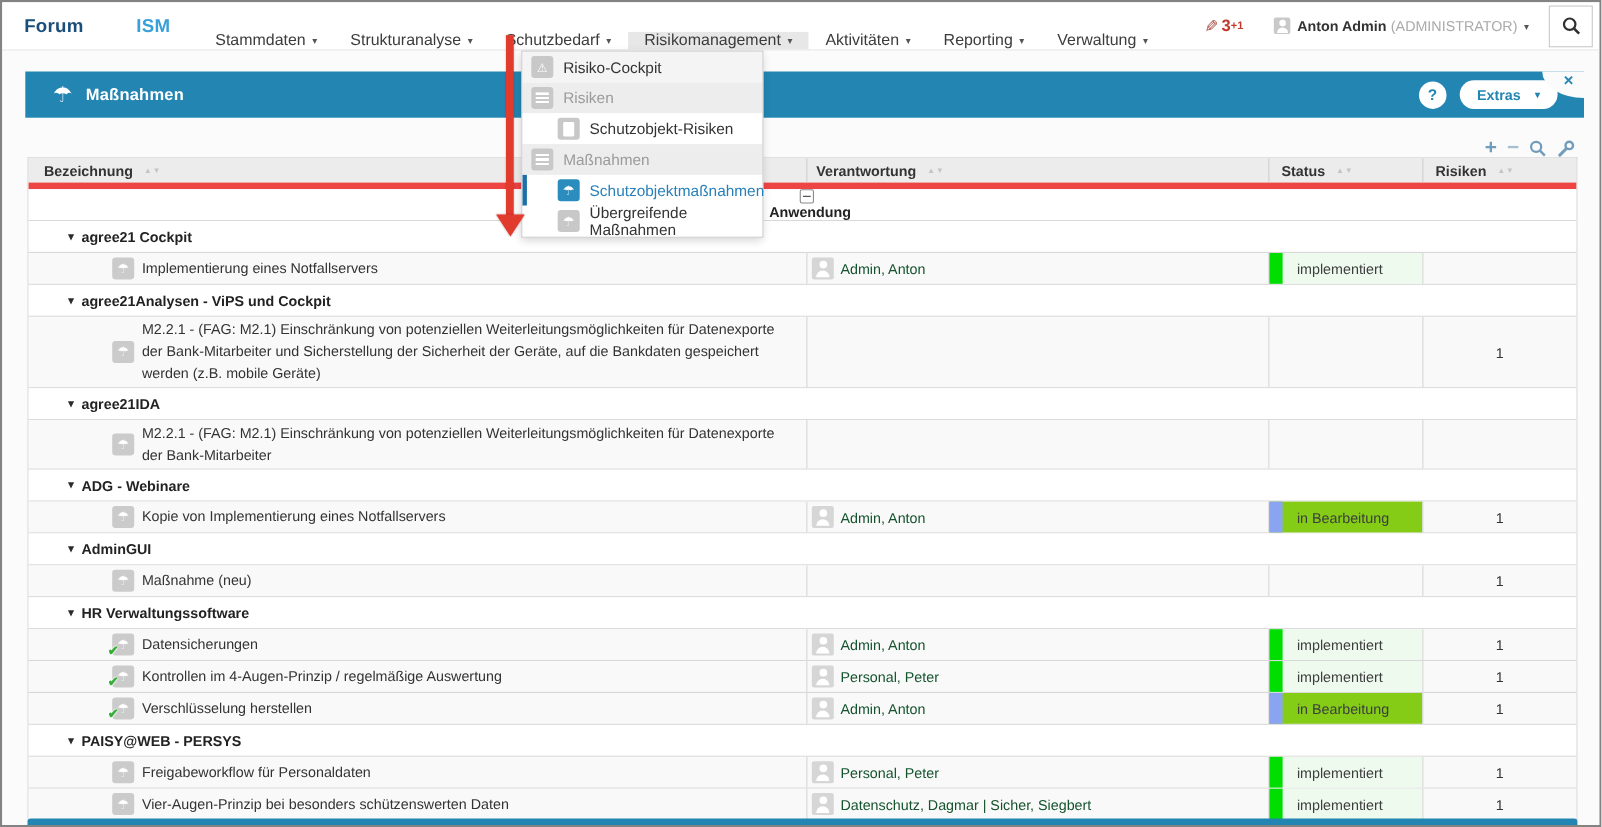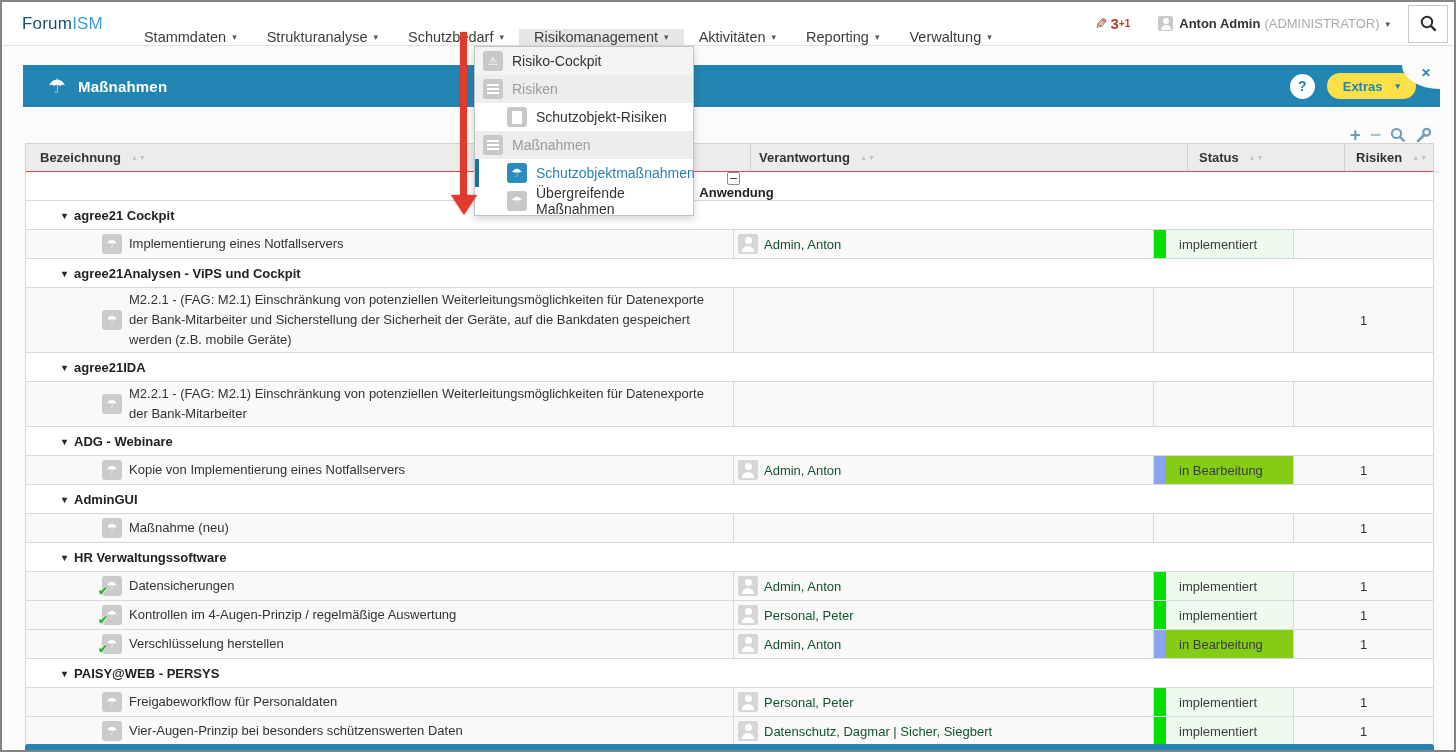--- a/index.html
+++ b/index.html
@@ -3,22 +3,22 @@
 <meta charset="utf-8">
 <style>
   * { margin:0; padding:0; box-sizing:border-box; }
   html,body { width:1456px; height:752px; font-family:"Liberation Sans", sans-serif; }
   .page { position:relative; width:1456px; height:752px; background:#fbfbfb;
           border:2px solid #838383; overflow:hidden; }
 
   
   .navbar { position:relative; height:44px; background:#fff; border-bottom:1px solid #e2e2e2;
             display:flex; align-items:stretch; }
-  .logo { display:flex; align-items:center; font-size:17px; font-weight:normal;
-          margin:0 26px 0 20px; letter-spacing:.2px; }
+  .logo { display:flex; align-items:center; font-size:17px; font-weight:bold;
+          margin:0 26px 0 20px; letter-spacing:.2px;gap:48px; }
   .logo .p1 { color:#1b4e79; } .logo .p2 { color:#38a0d8; }
   .nav-menu { display:flex; align-items:flex-end; }
   .nav-item { display:flex; align-items:center; padding:0 15px; font-size:14.5px; color:#3c3c3c;
               cursor:pointer; white-space:nowrap; }
   .nav-item.active { background:#e7e7e7; }
   .caret { font-size:9px; color:#555; margin-left:6px; }
   .nav-right { margin-left:auto; display:flex; align-items:center; }
   .edit-group { display:flex; align-items:center; margin-right:28px; }
   .pencil { color:#a23b2e; font-size:15px; transform:scaleX(-1); margin-right:3px; }
   .edit-count { color:#c0392b; font-weight:bold; font-size:15px; }
@@ -43,38 +43,38 @@
   .content { position:absolute; top:44px; left:0; right:0; bottom:0; background:#fbfbfb; }
 
   .panel-header { position:absolute; left:21px; right:14px; top:19px; height:42px;
                   background:#2285b2; display:flex; align-items:center; color:#fff; }
   .ph-icon { font-size:20px; margin:0 12px 0 25px; }
   .ph-title { font-size:15px; font-weight:bold; letter-spacing:.2px; }
   .ph-right { margin-left:auto; display:flex; align-items:center; gap:12px; margin-right:24px; }
   .help-btn { width:25px; height:25px; border-radius:50%; background:#fff; color:#2285b2;
               font-weight:bold; font-size:14px; display:flex; align-items:center; justify-content:center;
               cursor:pointer; }
-  .extras-btn { height:26px; padding:0 16px; border-radius:13px; background:#fde047; color:#2285b2;
+  .extras-btn { height:26px; padding:0 16px; border-radius:13px; background:#ffffff; color:#2285b2;
               font-weight:bold; font-size:13px; display:flex; align-items:center; gap:7px; cursor:pointer; }
   .extras-btn .caret { color:#2285b2; }
   .close-notch { position:absolute; top:0; right:0; width:38px; height:24px; background:#fbfbfb;
               border-bottom-left-radius:100% 100%; }
   .close-notch .x { position:absolute; top:1px; right:9px; color:#2285b2; font-size:12px;
               font-weight:bold; cursor:pointer; }
 
   .toolbar { position:absolute; top:78px; right:22px; display:flex; align-items:center; gap:9px; }
   .tb { cursor:pointer; display:flex; align-items:center; justify-content:center; }
   .tb-plus { font-size:19px; font-weight:bold; color:#6e9cbc; }
   .tb-minus { font-size:19px; font-weight:bold; color:#a5bfd0; }
 
   
   .table { position:absolute; left:23px; width:1409px; top:97px; border:1px solid #d4d4d4;
            border-bottom:none; background:#fff; font-size:13px; color:#333; }
   .thead { display:grid; grid-template-columns:707px 420px 140px 1fr; background:#ececec;
-           border-bottom:1px solid #ef4444; height:28px;gap:17px; }
+           border-bottom:6px solid #ef4444; height:28px; }
   .th { display:flex; align-items:center; font-weight:bold; color:#333; padding-left:14px; cursor:pointer; }
   .th + .th { border-left:1px solid #d0d0d0; }
   .th.c2 { padding-left:8px; } .th.c3, .th.c4 { padding-left:11px; }
   .sort { font-size:7px; color:#c4c4c4; margin-left:10px; letter-spacing:1px; }
 
   .row { border-bottom:1px solid #d8d8d8; min-height:29px; }
   .row.group { background:#fff; display:flex; align-items:center; font-weight:bold; color:#222; cursor:pointer; }
   .row.item  { background:#f9f9f9; display:grid; grid-template-columns:707px 420px 140px 1fr; cursor:pointer; }
   .g1 { padding-left:14px;flex-direction:column; } .g2 { padding-left:36px; }
   .collapse-box { width:13px; height:13px; border:1px solid #8a8a8a; border-radius:2px; background:#fff;

